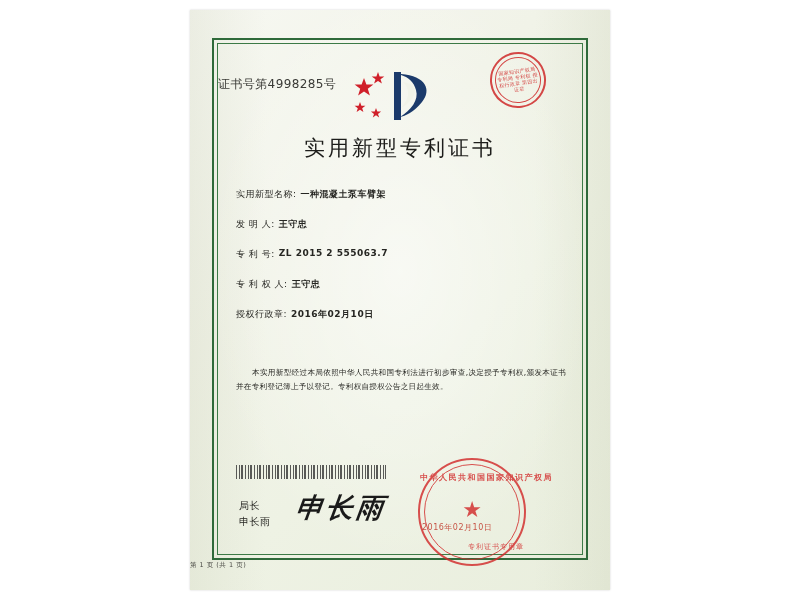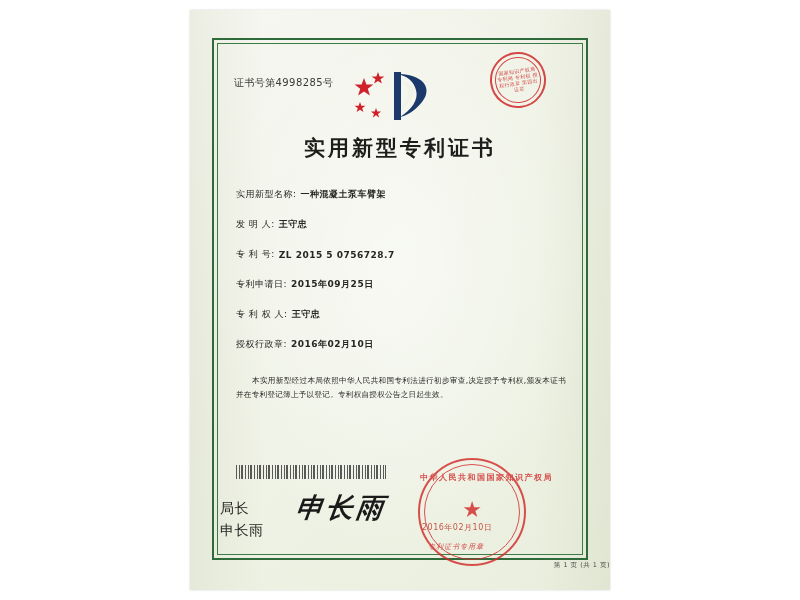--- a/index.html
+++ b/index.html
@@ -59,43 +59,43 @@
     border: 2px solid #2f6a3a;
   }
   .fc-tl { left: 22px;  top: 28px;    border-right: none; border-bottom: none; }
   .fc-tr { right: 22px; top: 28px;    border-left: none;  border-bottom: none; }
   .fc-bl { left: 22px;  bottom: 30px; border-right: none; border-top: none; }
   .fc-br { right: 22px; bottom: 30px; border-left: none;  border-top: none; }
 
   
   .cert-no {
     position: absolute;
-    left: 44px;
+    left: 28px;
     top: 66px;
-    font-size: 10px;
+    font-size: 12px;
     color: #3a3a36;
     letter-spacing: 0.4px;
     white-space: nowrap;
   }
   .emblem {
     position: absolute;
     left: 158px;
     top: 58px;
     width: 92px;
     height: 56px;
   }
   .main-title {
     position: absolute;
     left: 0;
     right: 0;
     top: 124px;
     text-align: center;
     font-family: "DejaVu Sans", sans-serif;
     font-size: 21px;
-    font-weight: bold;
+    font-weight: normal;
     color: #1d1d1b;
     letter-spacing: 3px;
   }
 
   
   .stamp-oval {
     position: absolute;
     left: 300px;
     top: 42px;
     width: 56px;
@@ -128,41 +128,41 @@
 
   
   .fields {
     position: absolute;
     left: 46px;
     top: 178px;
     width: 330px;
   }
   .field-row {
     display: flex;
-    align-items: center;
+    align-items: flex-start;
     margin-bottom: 17px;
     font-size: 9px;
     color: #262622;
     letter-spacing: 0.5px;
   }
   .field-label {
     white-space: nowrap;
   }
   .field-value {
     margin-left: 4px;
     white-space: nowrap;
     font-weight: bold;
   }
 
   
   .body-text {
     position: absolute;
     left: 46px;
     right: 44px;
-    top: 364px;
+    top: 356px;
     font-size: 7.6px;
     line-height: 1.85;
     color: #2a2a26;
     letter-spacing: 0.25px;
     text-align: justify;
   }
   .body-text p {
     margin: 0 0 2px 0;
     text-indent: 16px;
   }
@@ -177,23 +177,23 @@
     background: repeating-linear-gradient(90deg,
       #333 0px, #333 1px, transparent 1px, transparent 3px,
       #333 3px, #333 4px, transparent 4px, transparent 5px,
       #333 5px, #333 7px, transparent 7px, transparent 9px);
     opacity: 0.8;
   }
 
   
   .sig-label {
     position: absolute;
-    left: 30px;
+    left: 49px;
     top: 488px;
-    font-size: 14px;
+    font-size: 10px;
     line-height: 1.55;
     color: #262622;
     letter-spacing: 0.5px;
   }
   .sig-script {
     position: absolute;
     left: 106px;
     top: 480px;
     font-family: "DejaVu Serif", serif;
     font-size: 27px;
@@ -235,44 +235,43 @@
   .seal-round .sr-star {
     position: absolute;
     left: 50%;
     top: 50%;
     transform: translate(-50%, -58%);
     font-size: 22px;
     line-height: 1;
   }
   .seal-round .sr-bottom {
     position: absolute;
-    left: 8px; right: 0;
+    left: 17px; right: 0;
     bottom: 12px;
-    text-align: left;
+    text-align: right;
     font-size: 7px;
     letter-spacing: 1px;
-    font-style: italic;
   }
   .seal-date {
     position: absolute;
     left: 232px;
     top: 512px;
     font-size: 8px;
     color: #c0392b;
     letter-spacing: 0.5px;
     opacity: 0.85;
   }
 
   
   .page-foot {
     position: absolute;
     left: 0;
     right: 0;
     bottom: 20px;
-    text-align: right;
+    text-align: left;
     font-size: 6.5px;
     color: #4a4a45;
     letter-spacing: 0.5px;
   }
 </style>
 </head>
 <body>
 
 <div id="stage">
 
@@ -313,25 +312,21 @@
       <div class="field-row">
         <span class="field-label">实用新型名称:</span>
         <span class="field-value">一种混凝土泵车臂架</span>
       </div>
       <div class="field-row">
         <span class="field-label">发 明 人:</span>
         <span class="field-value">王守忠</span>
       </div>
       <div class="field-row">
         <span class="field-label">专 利 号:</span>
-        <span class="field-value">ZL 2015 5 0756728.7</span>
-      </div>
-      <div class="field-row">
-        <span class="field-label">专利申请日:</span>
-        <span class="field-value">2015年09月25日</span>
+        <span class="field-value">ZL 2015 2 555063.7</span>
       </div>
       <div class="field-row">
         <span class="field-label">专 利 权 人:</span>
         <span class="field-value">王守忠</span>
       </div>
       <div class="field-row">
         <span class="field-label">授权行政章:</span>
         <span class="field-value">2016年02月10日</span>
       </div>
     </div>

